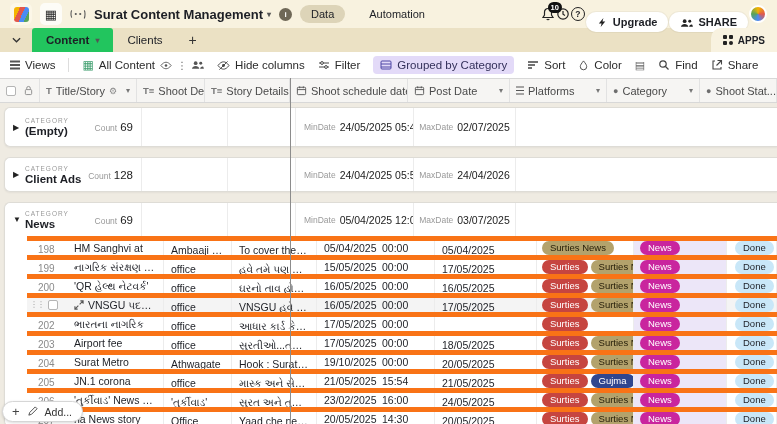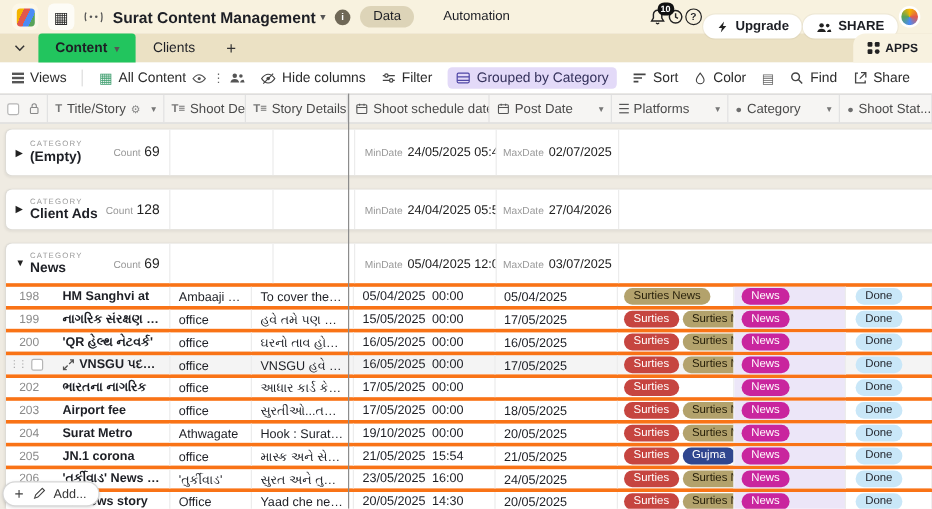--- a/index.html
+++ b/index.html
@@ -80,26 +80,26 @@
   .gcount .cl { font-size:8.5px; color:#999; }
   .gcount .cv { font-size:11.5px; color:#222; }
   .gsp { height:100%; border-left:1px solid #ececec; }
   .gsp1 { width:86px; } .gsp2 { width:68px; }
   .gdate { height:100%; display:flex; align-items:center; gap:4px; padding:0 8px; border-left:1px solid #ececec; overflow:hidden; white-space:nowrap; }
   .gdate .dl { font-size:8.5px; color:#999; }
   .gdate .dv { font-size:10.5px; color:#222; font-weight:500; }
   .gdate.c-sched { width:118px;text-align:right; } .gdate.c-post { width:102px;justify-content:center; }
   .gfill { flex:1; height:100%; border-left:1px solid #ececec; }
 
-  .row { height:19px; display:flex; border-top:3px solid #f97316; background:#fff; font-size:10.5px; }
+  .row { height:19px; display:flex; border-top:5px solid #f97316; background:#fff; font-size:10.5px;margin-left:22px; }
   .row.hovered { background:#F4F4F4; }
   .cell { overflow:hidden; white-space:nowrap; text-overflow:ellipsis; line-height:18px; padding:0 7px; border-right:1px solid #ececec; }
   .cell.c-num { color:#8a8a8a; font-size:10px; padding-left:11px; border-right:none; }
   .cell.c-title { display:flex; align-items:center; gap:4px; }
-  .cell.c-title .txt { overflow:hidden; text-overflow:ellipsis; flex:1;font-weight:bold; }
+  .cell.c-title .txt { overflow:hidden; text-overflow:ellipsis; flex:1; }
   .cell.c-sched { display:flex; align-items:center; }
   .cell.c-sched .d { width:58px; }
   .cell.c-plat { display:flex; align-items:center; gap:3px; padding:0 5px; }
   .cell.c-cat { background:#ECE6F8; display:flex; align-items:center; padding:0 6px; }
   .cell.c-stat { display:flex; align-items:center; padding:0 8px; }
   .numsel { display:flex; align-items:center; gap:4px; padding-left:3px !important; }
   .dragdots { color:#9a9a9a; font-size:8px; letter-spacing:-1px; }
 
   .pill { display:inline-block; border-radius:9px; padding:1px 8px; font-size:9.5px; line-height:12px; white-space:nowrap; flex:0 0 auto; }
   .pill-red { background:#C64540; color:#fff; }
@@ -393,21 +393,21 @@
               </div>
           </div>
           <div class="gsp gsp1"></div>
           <div class="gsp gsp2"></div>
           <div class="gdate c-sched">
               <span class="dl">MinDate</span>
               <span class="dv">24/04/2025 05:57 PM</span>
             </div>
           <div class="gdate c-post">
               <span class="dl">MaxDate</span>
-              <span class="dv">27/04/2026</span>
+              <span class="dv">24/04/2026</span>
             </div>
           <div class="gfill"></div>
         </div>
       </div>
 
       <div class="gbox">
         <div class="ghead short">
           <div class="gmain">
             <span class="gtri">▼</span>
             <div class="glabels">
@@ -631,21 +631,21 @@
         </div>
 
         <div class="row">
           <div class="cell c-num">206</div>
           <div class="cell c-title">
               <span class="txt">'તુર્કીવાડ' News Story</span>
             </div>
           <div class="cell c-shoot">'તુર્કીવાડ'</div>
           <div class="cell c-story">સુરત અને તુર્કીનું કનેક્શનથી ...</div>
           <div class="cell c-sched">
-              <span class="d">23/05/2025</span>
+              <span class="d">23/02/2025</span>
               <span>16:00</span>
             </div>
           <div class="cell c-post">24/05/2025</div>
           <div class="cell c-plat">
               <span class="pill pill-red">Surties</span>
               <span class="pill pill-tan">Surties New</span>
             </div>
           <div class="cell c-cat">
               <span class="pill pill-news">News</span>
             </div>

